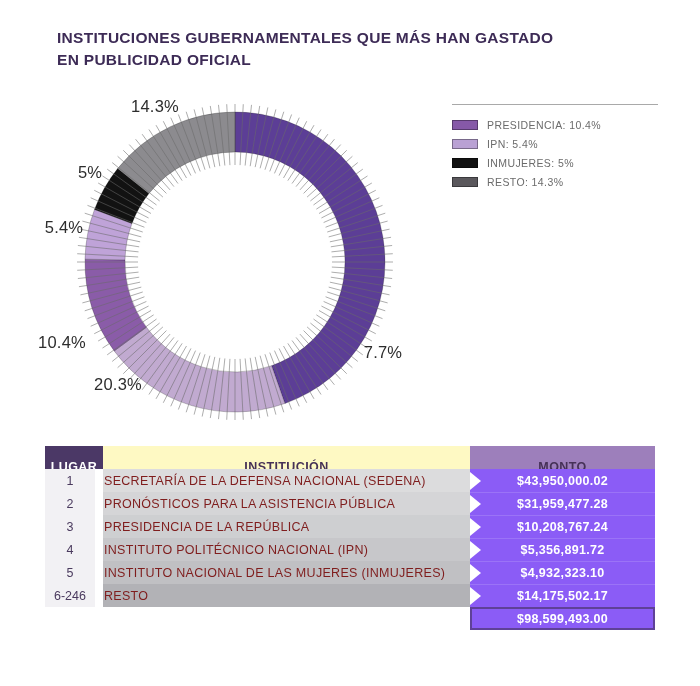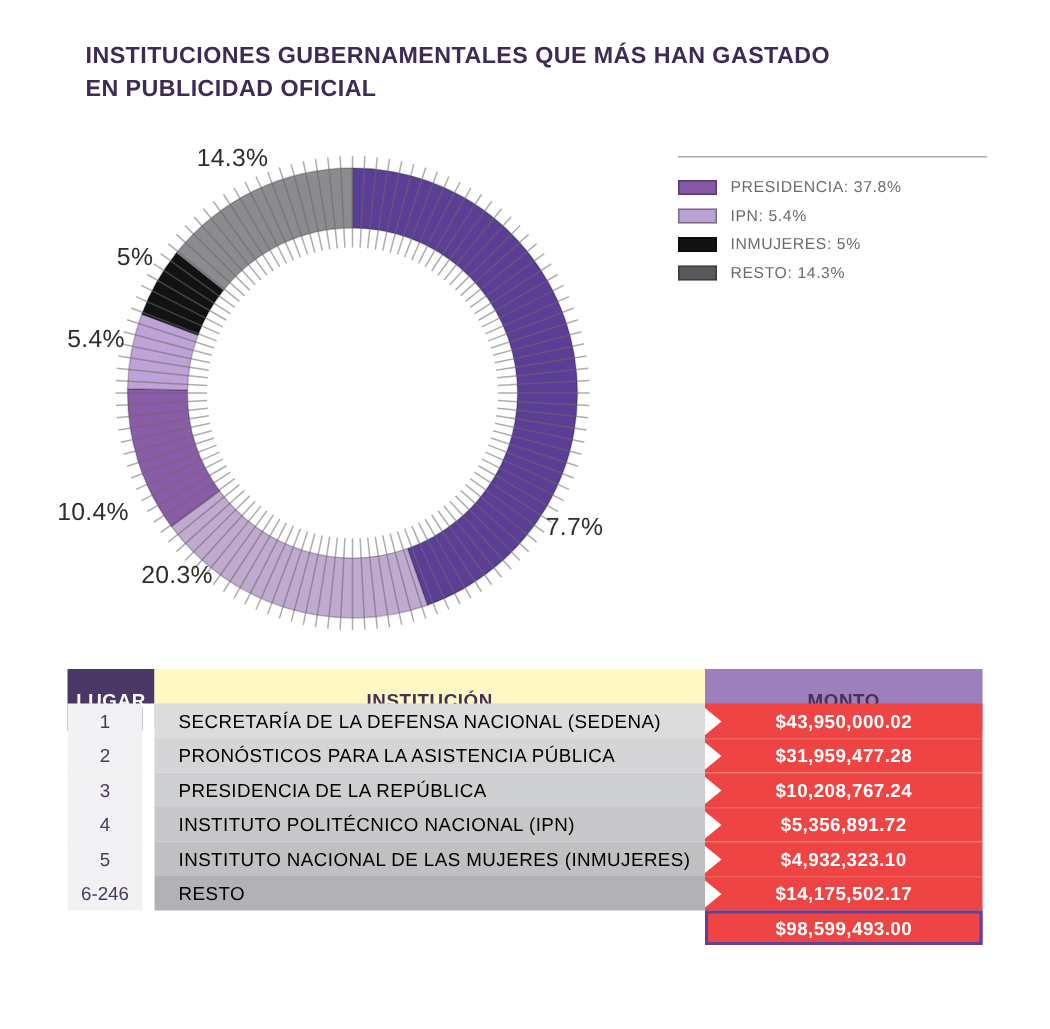--- a/index.html
+++ b/index.html
@@ -36,23 +36,23 @@
     grid-auto-rows:23px;font-size:12.5px;
   }
   .th{height:41px;display:flex;align-items:center;justify-content:center;
       font-weight:bold;letter-spacing:.4px;margin-bottom:2px;}
   .th-lugar{grid-column:1/3;background:#4b3866;color:#ffffff;}
   .th-inst {grid-column:3;background:#fef9c3;color:#463157;}
   .th-monto{grid-column:4;background:#9d7fbb;color:#463157;}
   .cell{display:flex;align-items:center;}
   .cell-lugar{grid-column:1;background:#f2f1f4;justify-content:center;color:#4a3a5e;}
   .cell-gap{grid-column:2;background:#ffffff;}
-  .cell-inst{grid-column:3;padding-left:16px;color:#000000;letter-spacing:.3px;}
+  .cell-inst{grid-column:3;padding-left:1px;color:#7f1d1d;letter-spacing:.3px;}
   .cell-monto{
-    grid-column:4;background:#ef4444;color:#ffffff;font-weight:bold;
+    grid-column:4;background:#8b5cf6;color:#ffffff;font-weight:bold;
     justify-content:center;position:relative;letter-spacing:.3px;
     border-top:1px solid rgba(255,255,255,.14);
   }
   .cell-monto.first{border-top:none;}
   .cell-monto::before{
     content:"";position:absolute;left:0;top:50%;transform:translateY(-50%);
     width:0;height:0;border-left:11px solid #ffffff;
     border-top:9px solid transparent;border-bottom:9px solid transparent;
   }
   .cell-monto.total{border:2px solid #5f4198;}
@@ -208,21 +208,21 @@
   <div class="donut-label" style="left:118px;top:384px;">20.3%</div>
   <div class="donut-label" style="left:62px;top:342px;">10.4%</div>
   <div class="donut-label" style="left:64px;top:227px;">5.4%</div>
   <div class="donut-label" style="left:90px;top:172px;">5%</div>
   <div class="donut-label" style="left:155px;top:106px;">14.3%</div>
 
   <div class="legend">
     <div class="legend-rule"></div>
     <div class="legend-item">
       <span class="legend-swatch" style="background: rgb(134, 89, 168);"></span>
-      <span class="legend-text">PRESIDENCIA: 37.8%</span>
+      <span class="legend-text">PRESIDENCIA: 10.4%</span>
     </div>
     <div class="legend-item">
       <span class="legend-swatch" style="background: rgb(185, 161, 212);"></span>
       <span class="legend-text">IPN: 5.4%</span>
     </div>
     <div class="legend-item">
       <span class="legend-swatch" style="background: rgb(18, 18, 18);"></span>
       <span class="legend-text">INMUJERES: 5%</span>
     </div>
     <div class="legend-item">

